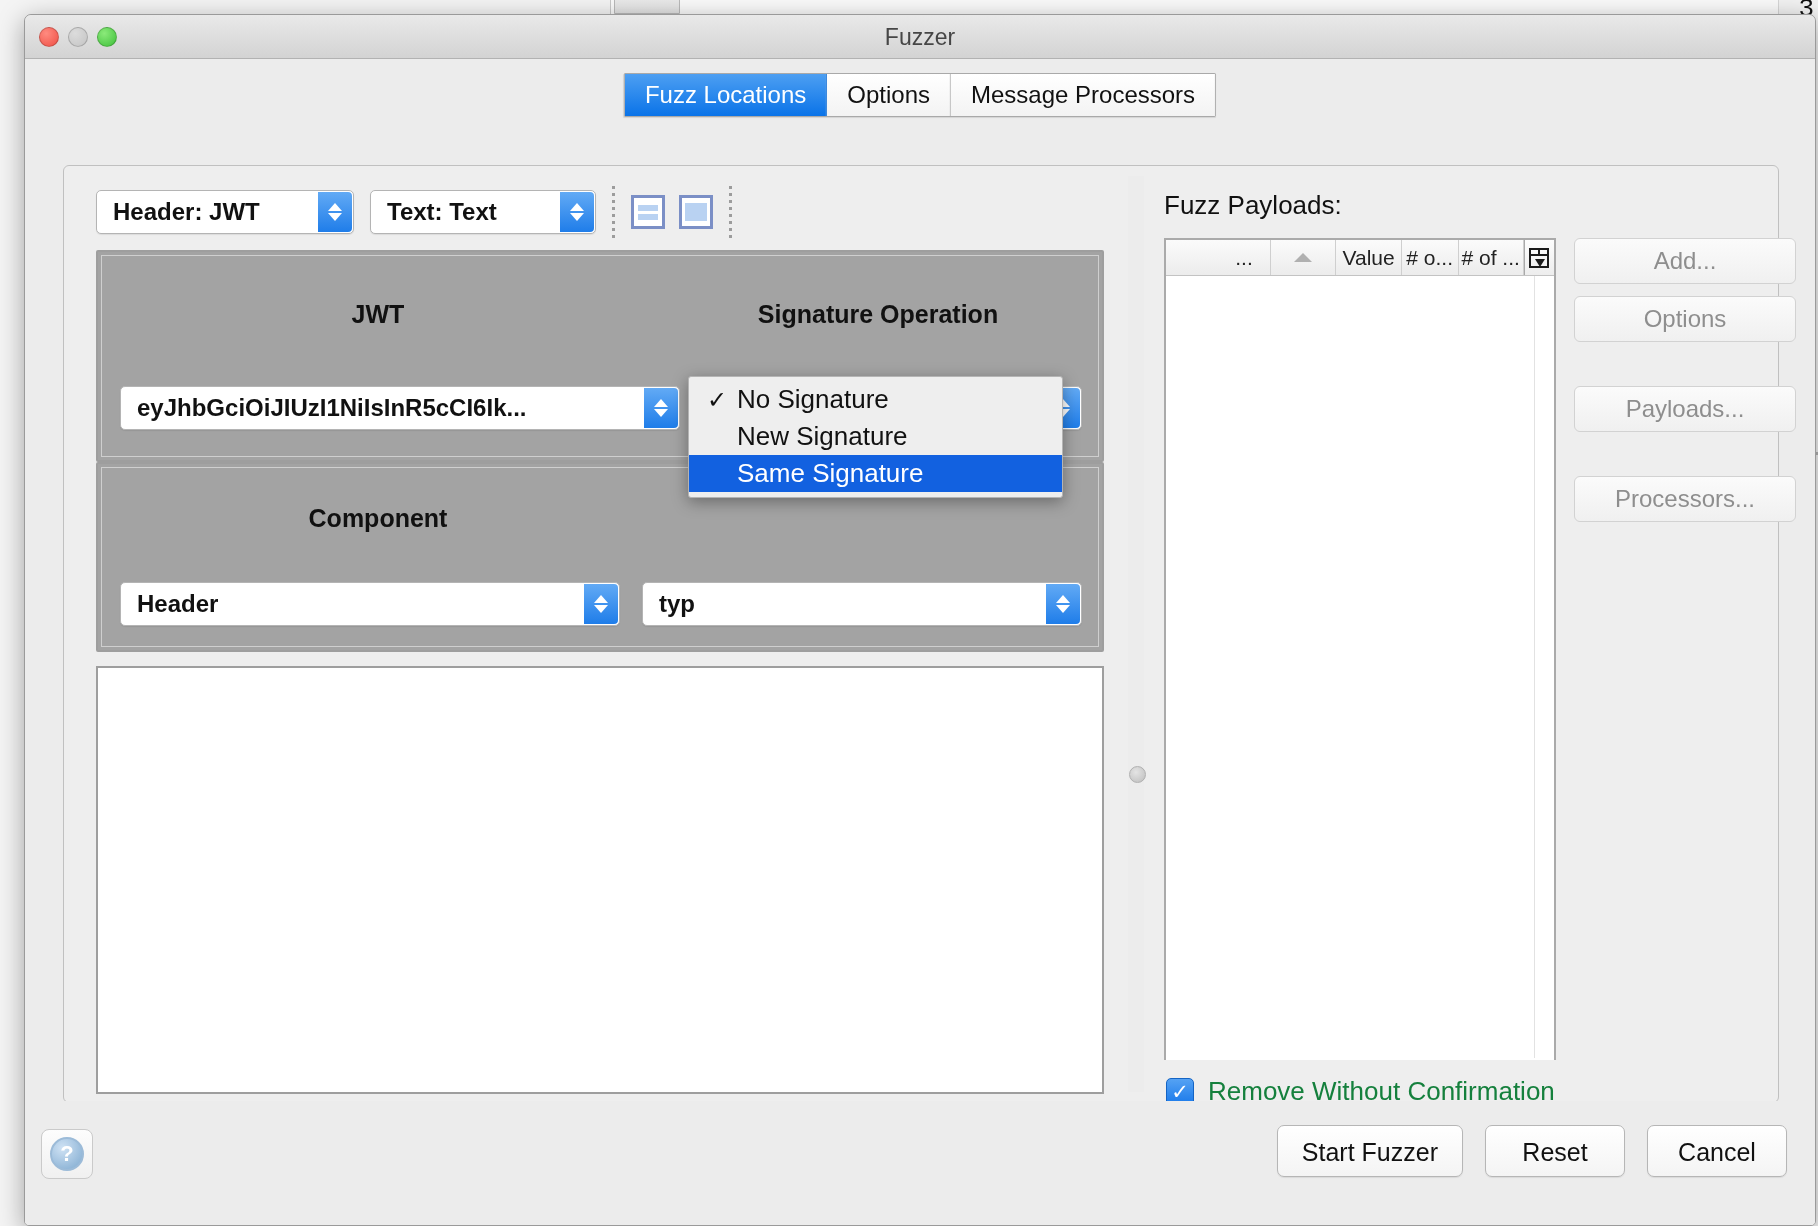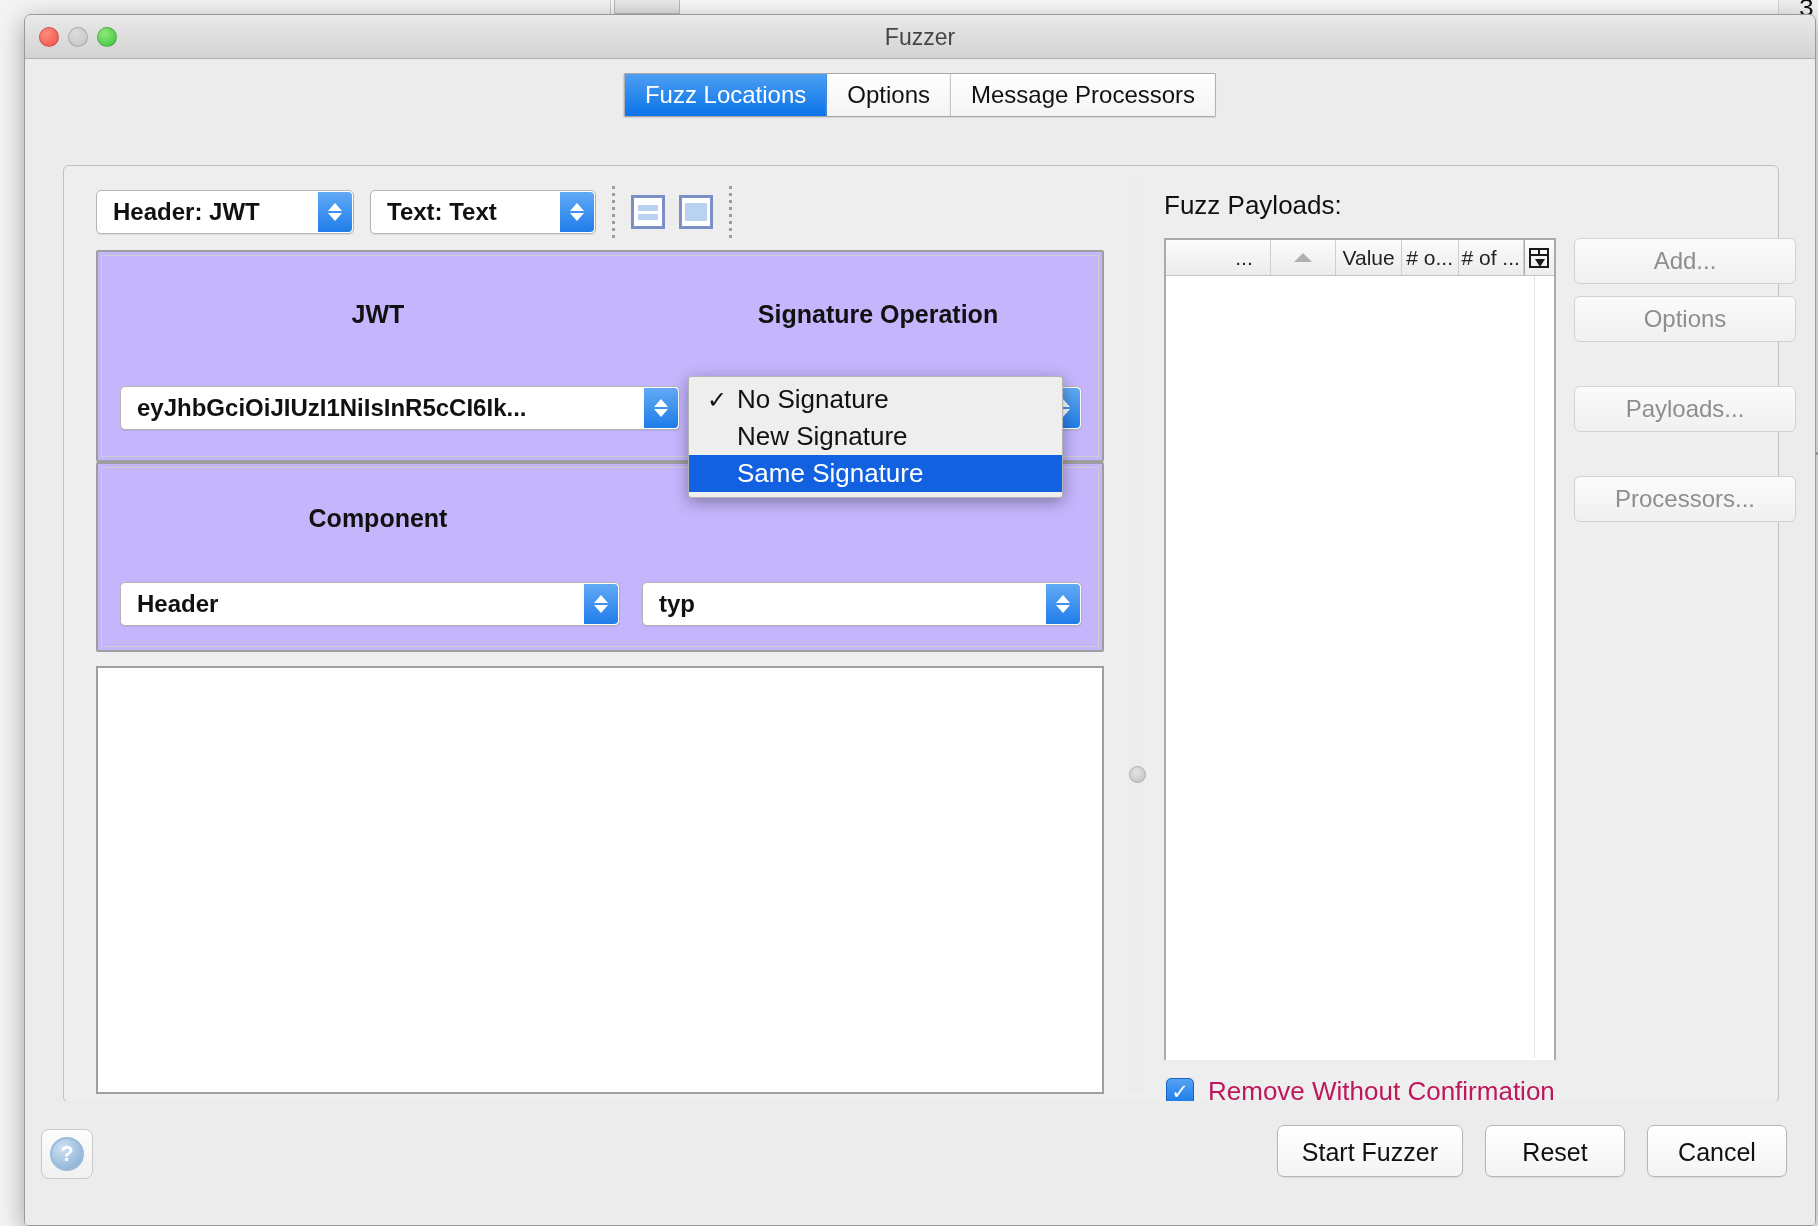--- a/index.html
+++ b/index.html
@@ -245,21 +245,21 @@
     display: flex; flex-direction: column;
     align-items: center; justify-content: center;
     gap: 3px;
   }
   .viewbtn .bar { width: 20px; height: 6px; background: #b9d2f2; }
   .viewbtn .box { width: 22px; height: 18px; background: #b9d2f2; }
 
   
   .groupbox {
     position: absolute;
-    background: #c4b5fd;
+    background: #a3a3a3;
     border: 2px solid #9e9e9e;
     border-radius: 2px;
   }
   .groupbox-inner {
     position: absolute;
     inset: 3px;
     border: 1px solid #cfcfcf;
   }
 
   #jwt-group   { left: 16px; top: 74px;  width: 1008px; height: 212px; }
@@ -418,21 +418,21 @@
     border-radius: 5px;
     background: linear-gradient(#55a2f3, #1878ea);
     border: 1px solid #1464c4;
     display: flex;
     align-items: center;
     justify-content: center;
     color: #ffffff;
     font-size: 21px;
     line-height: 1;
   }
-  .checkrow .lbl { font-size: 26px; color: #be185d; }
+  .checkrow .lbl { font-size: 26px; color: #15803d; }
 
   
   .side-buttons {
     position: absolute;
     left: 424px;
     top: 62px;
     width: 222px;
   }
   .btn-flat {
     display: block;

